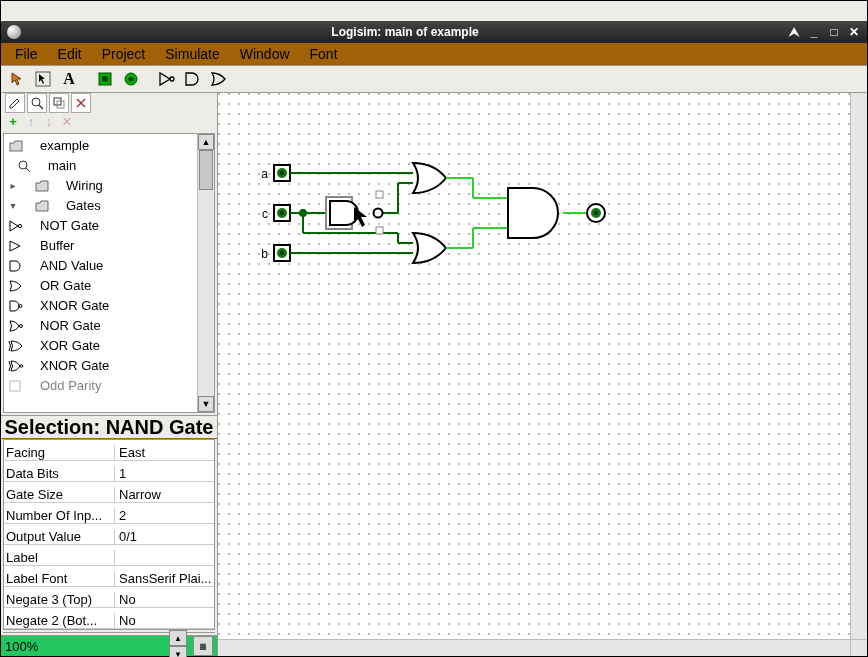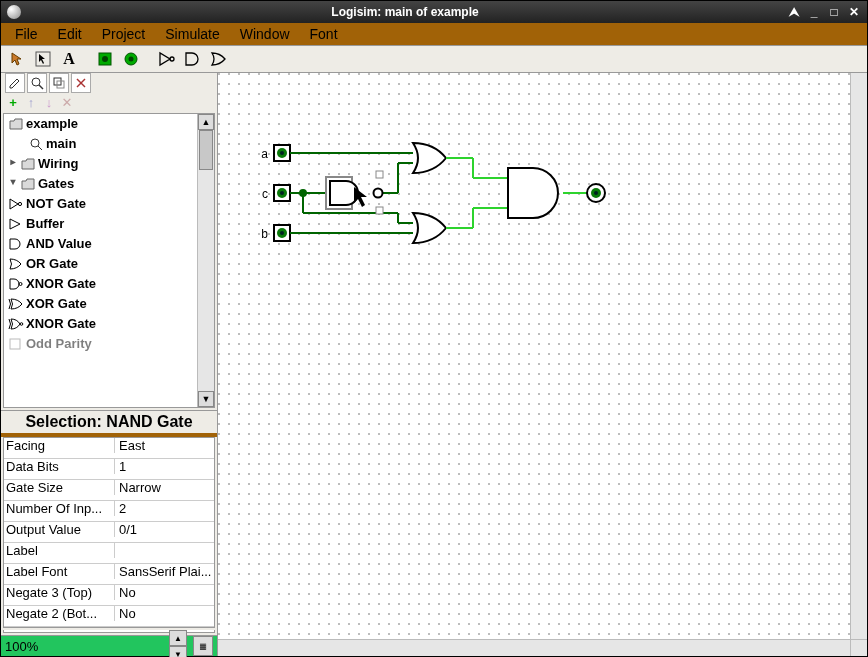--- a/index.html
+++ b/index.html
@@ -1,44 +1,44 @@
 <!DOCTYPE html>
 <html><head>
 <meta charset="utf-8">
 <style>
   html,body{margin:0;padding:0;font-family:sans-serif;font-size:13px;color:#000;background:#888;}
   .window{width:868px;height:657px;display:flex;flex-direction:column;background:#eeece6;border:1px solid #000;box-sizing:border-box;}
-  .titlebar{height:22px;background:linear-gradient(#444,#222);color:#fff;display:flex;align-items:center;padding:0 6px;font-size:12px;font-weight:bold;}
+  .titlebar{height:22px;background:linear-gradient(#444,#222);color:#fff;display:flex;align-items:center;padding:0 6px;font-size:12px;font-weight:bold;margin-top:20px;}
   .titlebar .tb-icon{width:14px;height:14px;border-radius:50%;background:radial-gradient(circle at 30% 30%,#fff,#888);margin-right:8px;}
   .titlebar .title{flex:1;text-align:center;}
   .titlebar .wbtn{width:14px;text-align:center;margin-left:6px;cursor:pointer;}
   .menubar{height:22px;background:#a16207;border-bottom:1px solid #999;display:flex;align-items:center;padding:0 4px;font-size:14px;}
   .menubar .mitem{padding:2px 10px;cursor:pointer;}
   .toolbar{height:26px;display:flex;align-items:center;padding:0 4px;border-bottom:1px solid #999;gap:2px;}
   .tool{width:22px;height:22px;display:flex;align-items:center;justify-content:center;cursor:pointer;border:1px solid transparent;}
   .tsep{width:8px;}
   .body{flex:1;display:flex;min-height:0;}
   .left{width:216px;display:flex;flex-direction:column;border-right:1px solid #999;background:#eeece6;}
   .smalltools{height:20px;display:flex;align-items:center;padding:0 4px;gap:2px;}
   .smalltools .st{width:18px;height:18px;display:flex;align-items:center;justify-content:center;border:1px solid #aaa;background:#fff;font-size:11px;cursor:pointer;}
   .arrowbar{height:18px;display:flex;align-items:center;padding:0 4px;gap:2px;}
   .arrowbar .ab{width:16px;height:16px;display:flex;align-items:center;justify-content:center;font-size:13px;cursor:pointer;}
   .tree-wrap{flex:1 1 50%;min-height:180px;overflow:auto;background:#fff;border:1px solid #999;margin:2px;position:relative;}
   .tree{padding:2px 0;}
-  .tree-row{display:flex;height:20px;padding-left:4px;cursor:pointer;gap:2px;white-space:nowrap;font-weight:bold;}
+  .tree-row{display:flex;align-items:center;height:20px;padding-left:4px;cursor:pointer;gap:16px;white-space:nowrap;}
   .tw{display:inline-block;width:10px;text-align:center;color:#555;font-size:10px;}
   .tk{width:16px;height:16px;display:flex;align-items:center;justify-content:center;}
-  .indent1{padding-left:24px;}
+  .indent1{padding-left:12px;}
   .indent2{}
   .scrolltrack{position:absolute;right:0;top:0;bottom:0;width:16px;background:#e6e6e6;border-left:1px solid #bbb;}
   .scrollthumb{position:absolute;right:1px;width:14px;background:#c8c8c8;border:1px solid #888;box-sizing:border-box;}
   .scrollbtn{position:absolute;right:0;width:16px;height:16px;background:#ddd;border:1px solid #888;box-sizing:border-box;display:flex;align-items:center;justify-content:center;font-size:9px;}
-  .sel-header{height:22px;background:#eeece6;border-top:1px solid #999;border-bottom:4px solid #a16207;display:flex;align-items:center;justify-content:center;font-weight:bold;font-size:16px;}
+  .sel-header{height:22px;background:#eeece6;border-top:1px solid #999;border-bottom:1px solid #a16207;display:flex;align-items:center;justify-content:center;font-weight:bold;font-size:20px;}
   .props{flex:0 0 auto;background:#fff;border:1px solid #999;margin:0 2px 2px 2px;}
-  .prow{display:flex;height:20px;border-bottom:1px solid #ccc;font-size:13px;align-items:flex-start;}
+  .prow{display:flex;height:20px;border-bottom:1px solid #ccc;font-size:13px;align-items:flex-end;}
   .prow .pk{width:108px;padding-left:2px;border-right:1px solid #ccc;overflow:hidden;white-space:nowrap;text-overflow:ellipsis;}
   .prow .pv{flex:1;padding-left:4px;overflow:hidden;white-space:nowrap;text-overflow:ellipsis;}
   .spacer{flex:1;background:#fff;border:1px solid #999;border-top:none;margin:0 2px 2px 2px;}
   .zoombar{height:20px;background:#22c55e;border-top:1px solid #999;display:flex;align-items:center;padding:0 4px;font-size:13px;}
   .zoombar .zval{flex:1;}
   .zoombar .zbtn{width:16px;height:14px;border:1px solid #888;background:#ddd;margin-left:2px;display:flex;align-items:center;justify-content:center;font-size:8px;cursor:pointer;}
   .canvas-wrap{flex:1;position:relative;overflow:hidden;background:#fff;}
   .canvas{position:absolute;inset:0;}
   .dotgrid{position:absolute;inset:0;background-image:radial-gradient(circle,#bdbdbd 1px,transparent 1px);background-size:10px 10px;background-position:6px 6px;}
   svg.circ{position:absolute;left:0;top:0;}
@@ -227,20 +227,29 @@
                 <svg width="16" height="14">
                   <path d="M2 2 L6 2 A5 5 0 0 1 6 12 L2 12 Z" fill="none" stroke="#000"></path>
                   <circle cx="12.5" cy="7" r="1.5" fill="none" stroke="#000"></circle>
                 </svg>
               </span>
               <span>XNOR Gate</span>
             </div>
           <div class="tree-row indent2">
               <span class="tk">
                 <svg width="16" height="14">
+                  <path d="M2 2 Q5 7 2 12 Q8 12 11 7 Q8 2 2 2 Z" fill="none" stroke="#000"></path>
+                  <circle cx="13" cy="7" r="1.5" fill="none" stroke="#000"></circle>
+                </svg>
+              </span>
+              <span>NOR Gate</span>
+            </div>
+          <div class="tree-row indent2">
+              <span class="tk">
+                <svg width="16" height="14">
                   <path d="M1 2 Q4 7 1 12" fill="none" stroke="#000"></path>
                   <path d="M3 2 Q6 7 3 12 Q10 12 14 7 Q10 2 3 2 Z" fill="none" stroke="#000"></path>
                 </svg>
               </span>
               <span>XOR Gate</span>
             </div>
           <div class="tree-row indent2">
               <span class="tk">
                 <svg width="16" height="14">
                   <path d="M1 2 Q4 7 1 12" fill="none" stroke="#000"></path>

